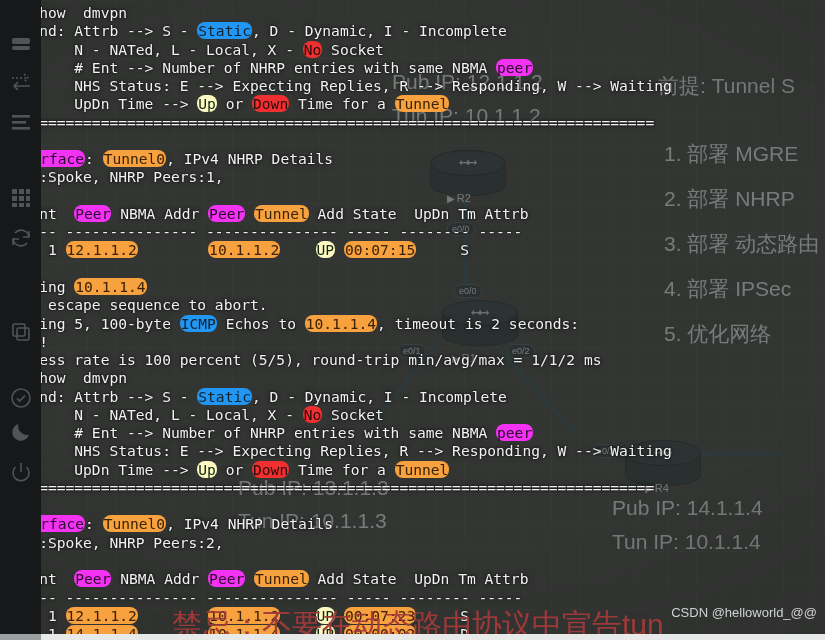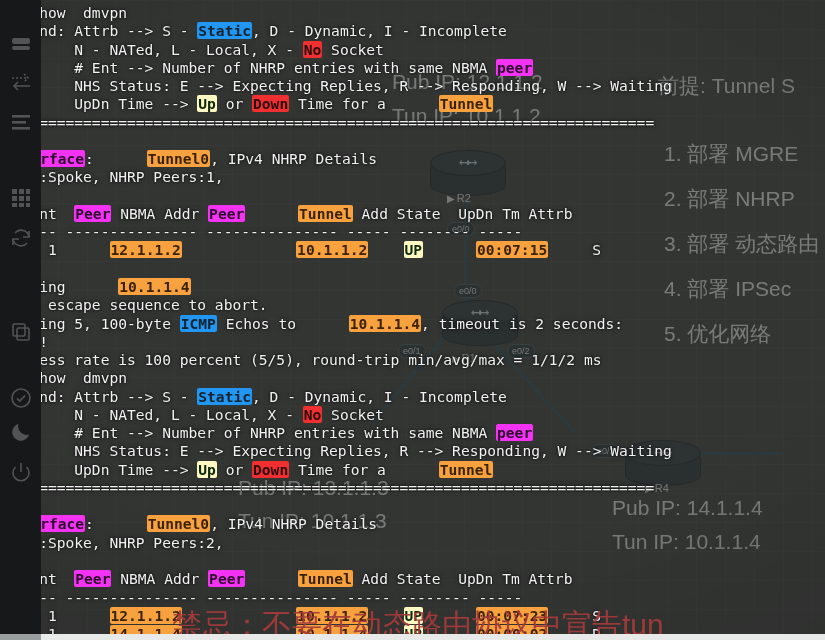--- a/index.html
+++ b/index.html
@@ -66,26 +66,26 @@
     font-family:"DejaVu Sans Mono","Liberation Mono",monospace;
     font-size:14.6px;line-height:18.28px;
     color:#f2f2f2;
     background:rgba(44,46,44,.55);
     padding:4px 0 0 4px;
     box-sizing:border-box;
     white-space:pre;
     text-shadow:0 0 2px rgba(0,0,0,.85), 0 0 5px rgba(0,0,0,.6);
   }
   .term .ln{height:18.28px;}
-  .hl{padding:0 1px;border-radius:2px;text-shadow:none;font-weight:bold;}
+  .hl{padding:0 1px;border-radius:8px;text-shadow:none;}
   .hl-blue{background:#2196f3;color:#14222b;}
   .hl-red{background:#f03030;color:#2a0a0a;text-align:center;}
   .hl-green{background:#fef9c3;color:#0d2a0d;}
   .hl-magenta{background:#f432f4;color:#2b0b2b;}
-  .hl-orange{background:#f8a13f;color:#3a2204;margin-left:44px;}
+  .hl-orange{background:#f8a13f;color:#3a2204;}
 
   
   .sidebar{
     position:absolute;left:0;top:0;width:41px;height:640px;
     background:#17181a;
     display:flex;flex-direction:column;align-items:center;
   }
   .sb-ic{
     position:absolute;left:9px;width:24px;height:24px;
     opacity:.30;color:#d8dadd;
@@ -167,20 +167,21 @@
     <div class="bgtext cn" style="left:664px;top:230px;">3. 部署 动态路由</div>
     <div class="bgtext cn" style="left:664px;top:275px;">4. 部署 IPSec</div>
     <div class="bgtext cn" style="left:664px;top:320px;">5. 优化网络</div>
   </div>
 
   <div class="bg-vignette"></div>
 
   <div class="term" id="terminal"><div class="ln"><span>R3#show  dmvpn</span></div><div class="ln"><span>Legend: Attrb --&gt; S - </span><span class="hl hl-blue">Static</span><span>, D - Dynamic, I - Incomplete</span></div><div class="ln"><span>        N - NATed, L - Local, X - </span><span class="hl hl-red">No</span><span> Socket</span></div><div class="ln"><span>        # Ent --&gt; Number of NHRP entries with same NBMA </span><span class="hl hl-magenta">peer</span></div><div class="ln"><span>        NHS Status: E --&gt; Expecting Replies, R --&gt; Responding, W --&gt; Waiting</span></div><div class="ln"><span>        UpDn Time --&gt; </span><span class="hl hl-green">Up</span><span> or </span><span class="hl hl-red">Down</span><span> Time for a </span><span class="hl hl-orange">Tunnel</span></div><div class="ln"><span>==========================================================================</span></div><div class="ln">&nbsp;</div><div class="ln"><span class="hl hl-magenta">Interface</span><span>: </span><span class="hl hl-orange">Tunnel0</span><span>, IPv4 NHRP Details</span></div><div class="ln"><span>Type:Spoke, NHRP Peers:1,</span></div><div class="ln">&nbsp;</div><div class="ln"><span> # Ent  </span><span class="hl hl-magenta">Peer</span><span> NBMA Addr </span><span class="hl hl-magenta">Peer</span><span> </span><span class="hl hl-orange">Tunnel</span><span> Add State  UpDn Tm Attrb</span></div><div class="ln"><span> ----- --------------- --------------- ----- -------- -----</span></div><div class="ln"><span>     1 </span><span class="hl hl-orange">12.1.1.2</span><span>        </span><span class="hl hl-orange">10.1.1.2</span><span>    </span><span class="hl hl-green">UP</span><span> </span><span class="hl hl-orange">00:07:15</span><span>     S</span></div><div class="ln">&nbsp;</div><div class="ln"><span>R3#ping </span><span class="hl hl-orange">10.1.1.4</span></div><div class="ln"><span>Type escape sequence to abort.</span></div><div class="ln"><span>Sending 5, 100-byte </span><span class="hl hl-blue">ICMP</span><span> Echos to </span><span class="hl hl-orange">10.1.1.4</span><span>, timeout is 2 seconds:</span></div><div class="ln"><span>!!!!!</span></div><div class="ln"><span>Success rate is 100 percent (5/5), round-trip min/avg/max = 1/1/2 ms</span></div><div class="ln"><span>R3#show  dmvpn</span></div><div class="ln"><span>Legend: Attrb --&gt; S - </span><span class="hl hl-blue">Static</span><span>, D - Dynamic, I - Incomplete</span></div><div class="ln"><span>        N - NATed, L - Local, X - </span><span class="hl hl-red">No</span><span> Socket</span></div><div class="ln"><span>        # Ent --&gt; Number of NHRP entries with same NBMA </span><span class="hl hl-magenta">peer</span></div><div class="ln"><span>        NHS Status: E --&gt; Expecting Replies, R --&gt; Responding, W --&gt; Waiting</span></div><div class="ln"><span>        UpDn Time --&gt; </span><span class="hl hl-green">Up</span><span> or </span><span class="hl hl-red">Down</span><span> Time for a </span><span class="hl hl-orange">Tunnel</span></div><div class="ln"><span>==========================================================================</span></div><div class="ln">&nbsp;</div><div class="ln"><span class="hl hl-magenta">Interface</span><span>: </span><span class="hl hl-orange">Tunnel0</span><span>, IPv4 NHRP Details</span></div><div class="ln"><span>Type:Spoke, NHRP Peers:2,</span></div><div class="ln">&nbsp;</div><div class="ln"><span> # Ent  </span><span class="hl hl-magenta">Peer</span><span> NBMA Addr </span><span class="hl hl-magenta">Peer</span><span> </span><span class="hl hl-orange">Tunnel</span><span> Add State  UpDn Tm Attrb</span></div><div class="ln"><span> ----- --------------- --------------- ----- -------- -----</span></div><div class="ln"><span>     1 </span><span class="hl hl-orange">12.1.1.2</span><span>        </span><span class="hl hl-orange">10.1.1.2</span><span>    </span><span class="hl hl-green">UP</span><span> </span><span class="hl hl-orange">00:07:23</span><span>     S</span></div><div class="ln"><span>     1 </span><span class="hl hl-orange">14.1.1.4</span><span>        </span><span class="hl hl-orange">10.1.1.4</span><span>    </span><span class="hl hl-green">UP</span><span> </span><span class="hl hl-orange">00:00:02</span><span>     D</span></div></div>
 
   <div class="redline">禁忌：不要在动态路由协议中宣告tun</div>
+  <div class="watermark">CSDN @helloworld_@@</div>
 
   <div class="sidebar">
     <div class="sb-ic" style="top:32px;">
       <svg viewBox="0 0 24 24">
           <rect x="3" y="6" width="18" height="6" rx="2" fill="#d8dadd" stroke="none"></rect>
           <rect x="3" y="14" width="18" height="4" rx="2" fill="#d8dadd" stroke="none"></rect>
         </svg>
     </div>
     <div class="sb-ic" style="top:70px;">
       <svg viewBox="0 0 24 24">

